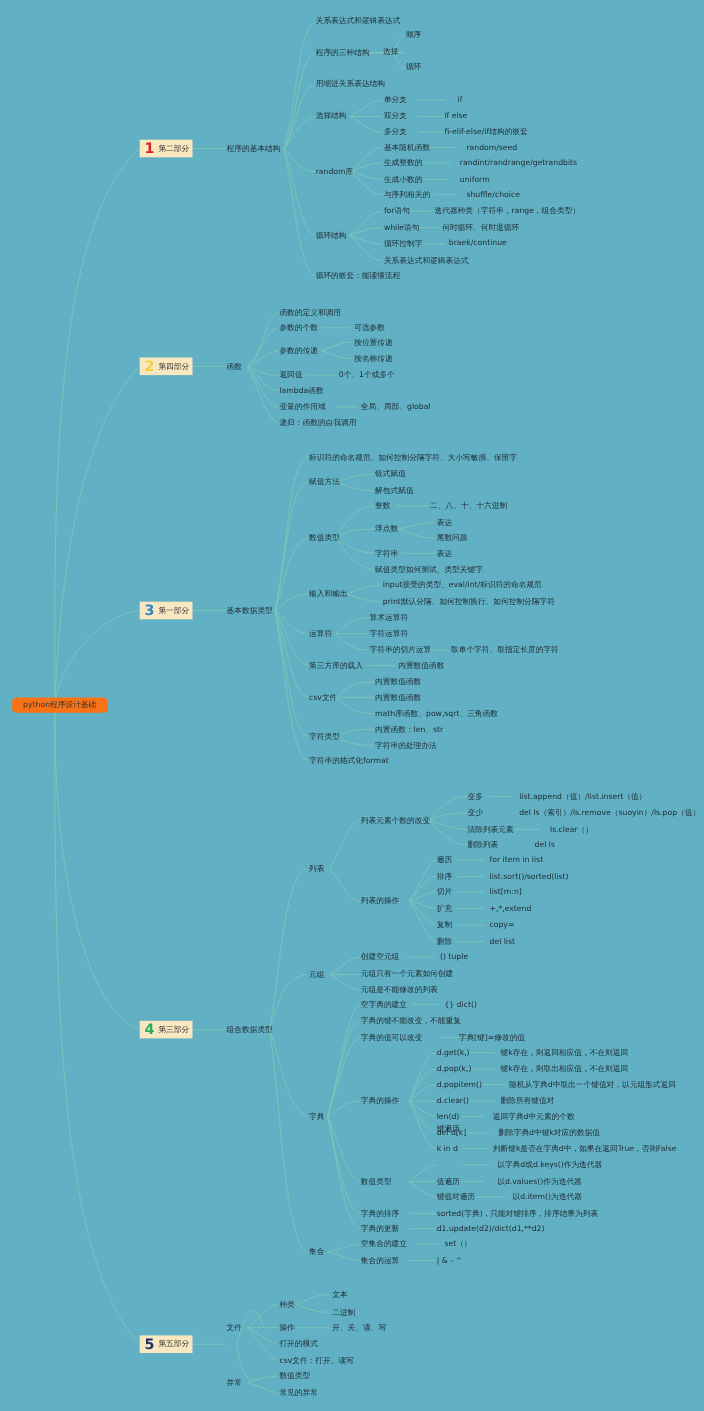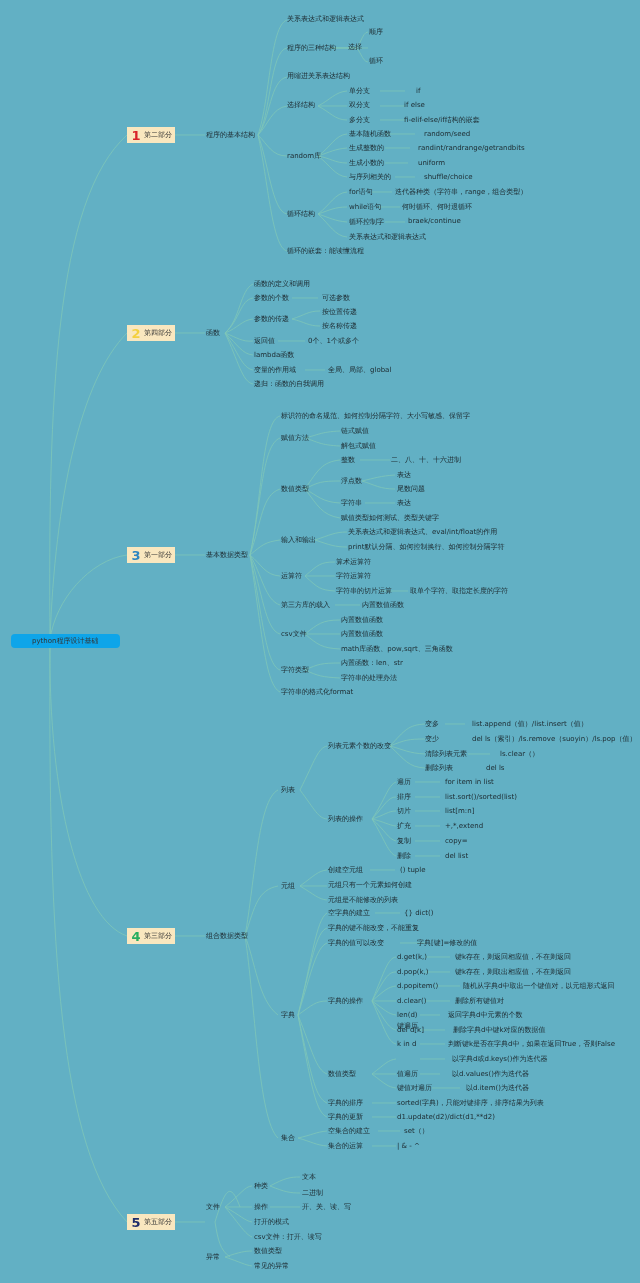--- a/index.html
+++ b/index.html
@@ -1,19 +1,19 @@
 <!DOCTYPE html>
 <html><head>
 <meta charset="utf-8">
 <style>
   html,body{margin:0;padding:0;}
   body{width:640px;height:1283px;background:#62b0c4;position:relative;overflow:hidden;font-family:"DejaVu Sans","Liberation Sans",sans-serif;}
   #lines{position:absolute;left:0;top:0;width:640px;height:1283px;}
   .n{position:absolute;font-size:7px;line-height:9px;color:#1d2a30;white-space:nowrap;}
-  .root{position:absolute;left:11px;top:634px;background:#0ea5e9;border-radius:4px;padding:2px 21px;font-size:7px;line-height:10px;color:#333;}
+  .root{position:absolute;left:11px;top:634px;background:#f97316;border-radius:4px;padding:2px 10px;font-size:7px;line-height:10px;color:#333;}
   .sec{position:absolute;left:127px;height:16px;width:48px;background:#f9e7bf;display:flex;align-items:center;font-size:7px;color:#333;}
   .sec .num{font-weight:bold;font-size:13px;width:12px;text-align:center;margin-left:3px;margin-right:2px;}
 </style>
 </head>
 <body>
 
 <svg id="lines" viewBox="0 0 640 1283" fill="none" stroke="#7fc6b7" stroke-width="0.8">
 
   <path d="M50 640 C48 400,55 200,127 135"></path>
   <path d="M50 640 C55 500,80 380,127 333"></path>
@@ -261,21 +261,21 @@
 <div class="n" style="left:281px;top:485px">数值类型</div>
 <div class="n" style="left:341px;top:456px">整数</div>
 <div class="n" style="left:391px;top:456px">二、八、十、十六进制</div>
 <div class="n" style="left:341px;top:477px">浮点数</div>
 <div class="n" style="left:397px;top:471px">表达</div>
 <div class="n" style="left:397px;top:485px">尾数问题</div>
 <div class="n" style="left:341px;top:499px">字符串</div>
 <div class="n" style="left:397px;top:499px">表达</div>
 <div class="n" style="left:341px;top:514px">赋值类型如何测试、类型关键字</div>
 <div class="n" style="left:281px;top:536px">输入和输出</div>
-<div class="n" style="left:348px;top:528px">关系表达式和逻辑表达式、eval/int/float的作用</div>
+<div class="n" style="left:348px;top:528px">input接受的类型、eval/int/标识符的命名规范</div>
 <div class="n" style="left:348px;top:543px">print默认分隔、如何控制换行、如何控制分隔字符</div>
 <div class="n" style="left:281px;top:572px">运算符</div>
 <div class="n" style="left:336px;top:558px">算术运算符</div>
 <div class="n" style="left:336px;top:572px">字符运算符</div>
 <div class="n" style="left:336px;top:587px">字符串的切片运算</div>
 <div class="n" style="left:410px;top:587px">取单个字符、取指定长度的字符</div>
 <div class="n" style="left:281px;top:601px">第三方库的载入</div>
 <div class="n" style="left:362px;top:601px">内置数值函数</div>
 <div class="n" style="left:281px;top:630px">csv文件</div>
 <div class="n" style="left:341px;top:616px">内置数值函数</div>

